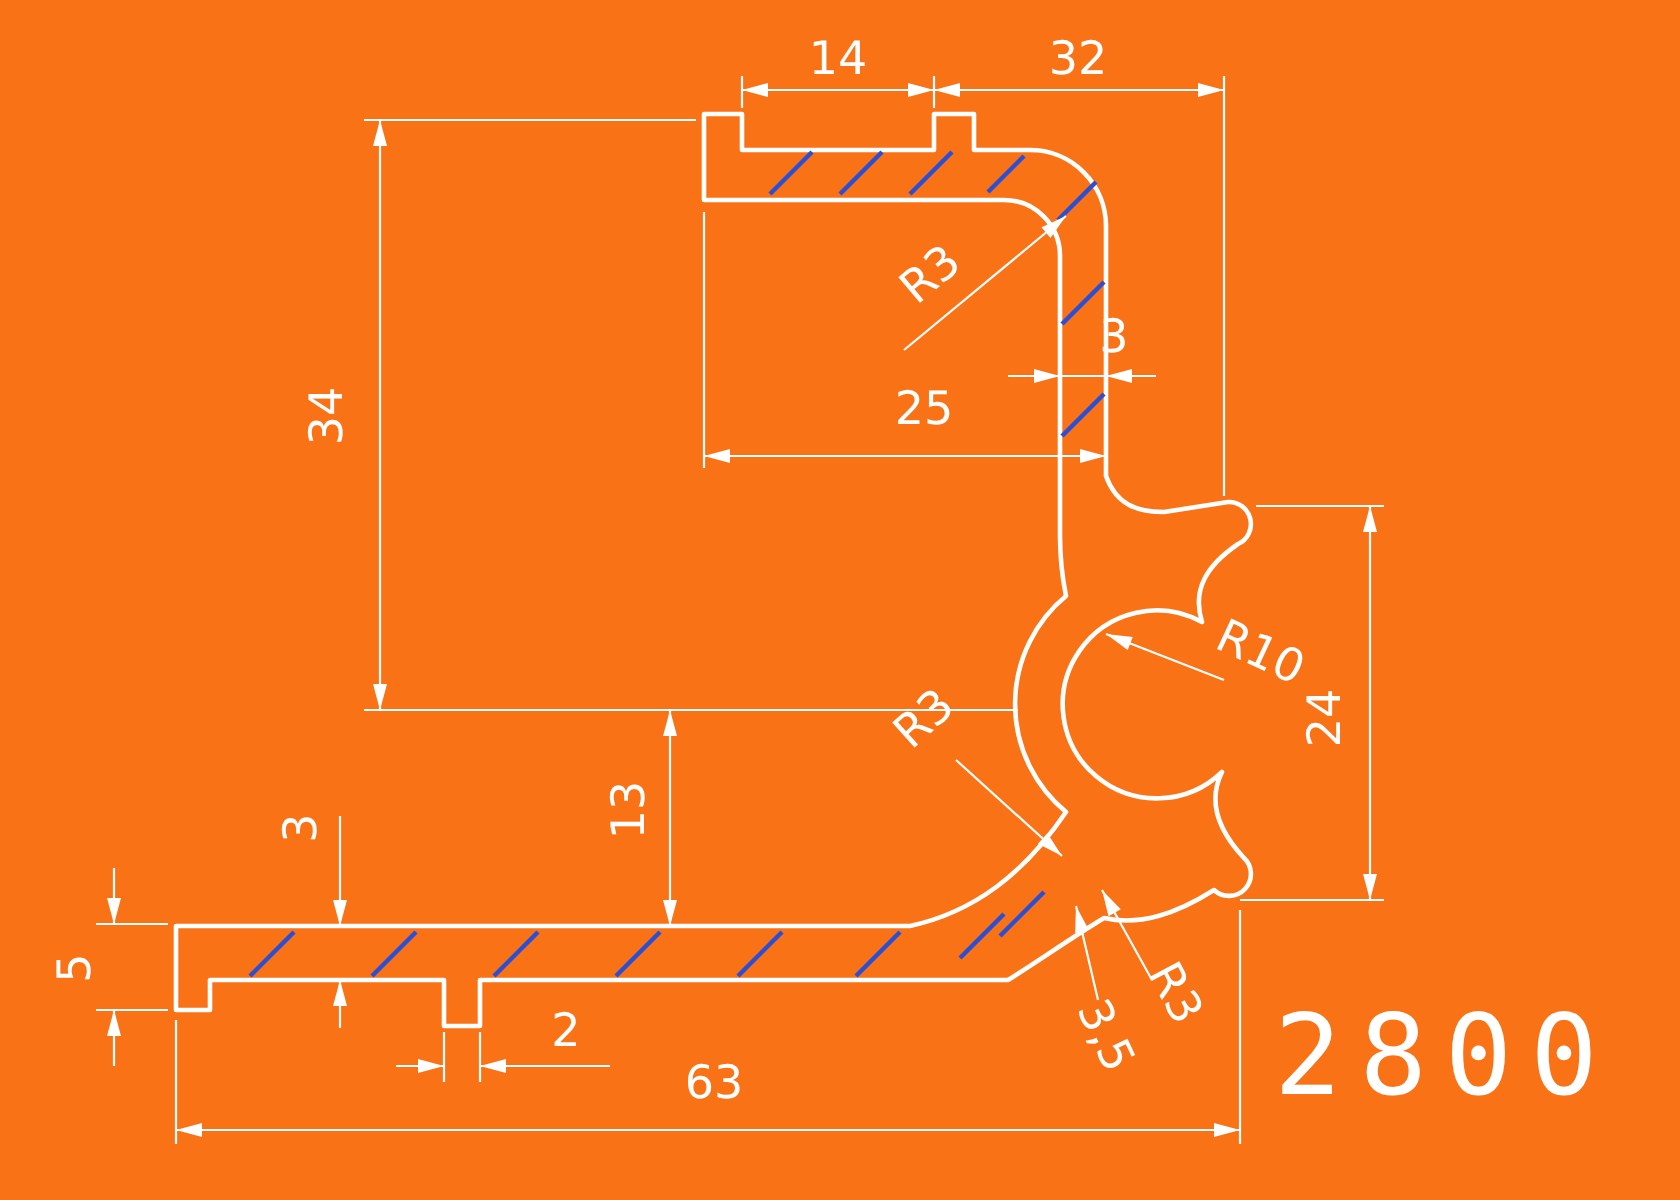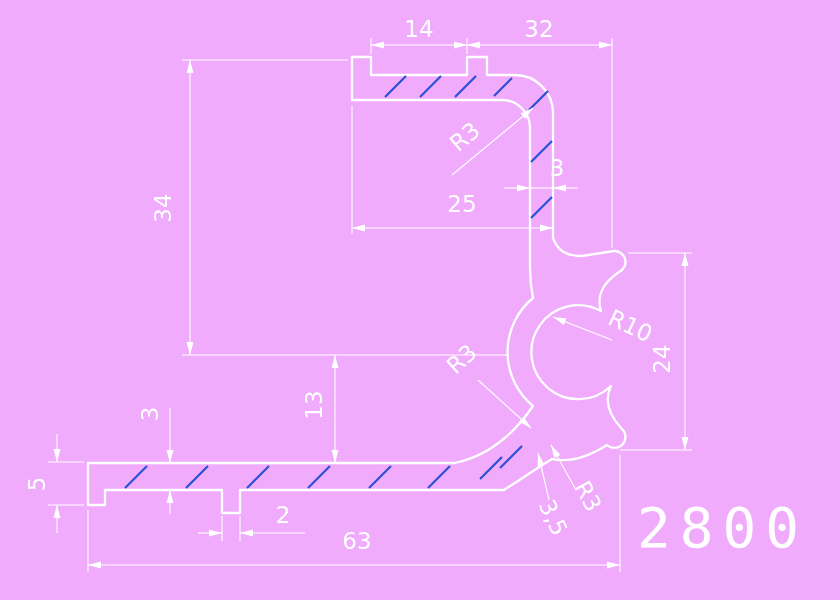--- a/index.html
+++ b/index.html
@@ -1,18 +1,18 @@
 <!DOCTYPE html>
 <html><head>
 <meta charset="utf-8">
 <style>
   html,body{margin:0;padding:0;background:#1b242f;}
   .stage{
     width:840px;height:600px;position:relative;overflow:hidden;
-    background:#f0abfc;
+    background:#f97316;
     font-family:"DejaVu Sans", sans-serif;
   }
   svg text{
     fill:#ffffff;
     font-family:"DejaVu Sans", sans-serif;
     font-size:23px;
   }
   svg text.partnum{
     font-family:"DejaVu Sans Mono", monospace;
     font-size:56px;

